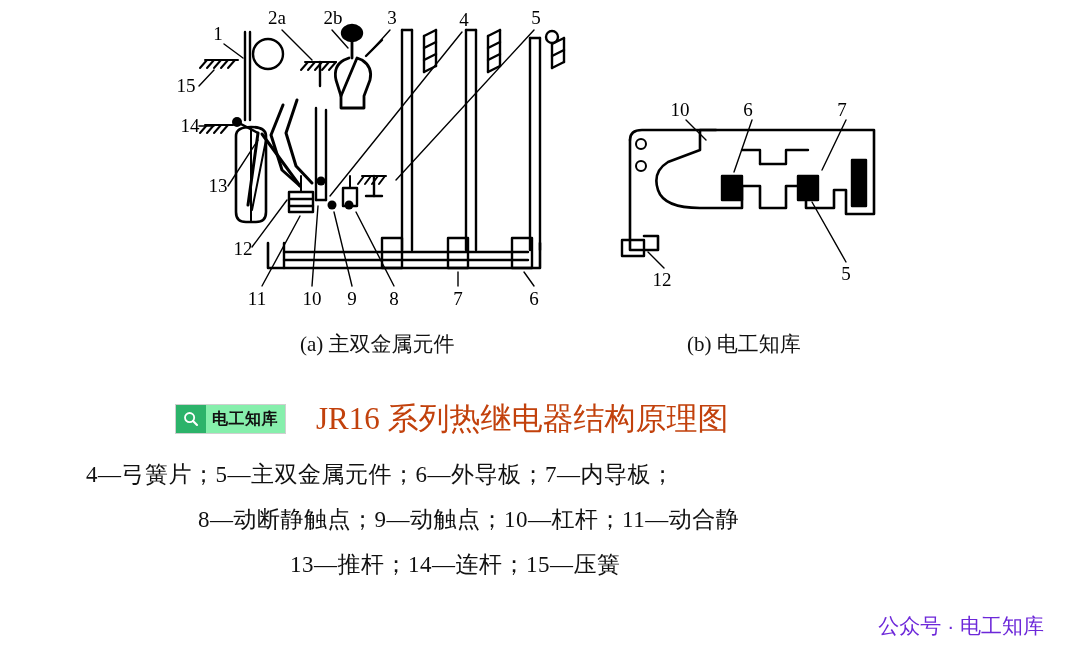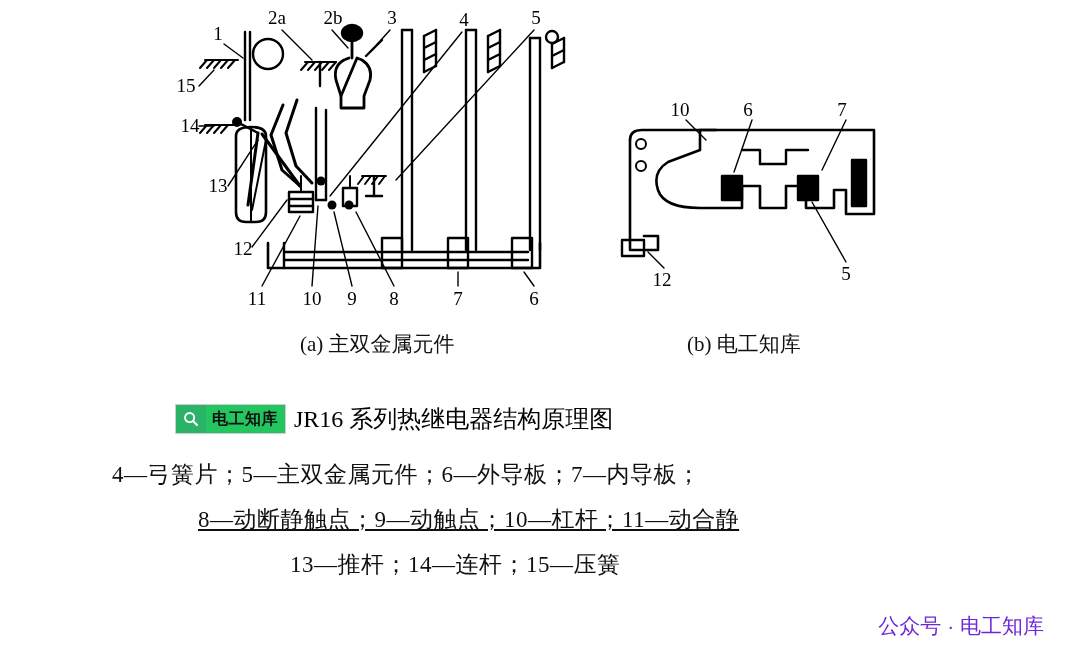--- a/index.html
+++ b/index.html
@@ -50,66 +50,66 @@
     top: 402px;
     display: flex;
     align-items: center;
     height: 34px;
   }
   #brand-badge {
     display: flex;
     align-items: center;
     height: 30px;
     border: 1px solid #cfcfcf;
-    background: #22c55e;
+    background: #86efac;
     box-sizing: border-box;
   }
   #brand-icon {
     width: 30px;
     height: 28px;
     background: #2cb36a;
     display: flex;
     align-items: center;
     justify-content: center;
   }
   #brand-icon svg { display: block; }
   #brand-text {
     padding: 0 7px 0 6px;
     font-family: "Liberation Sans", sans-serif;
     font-size: 16px;
     font-weight: bold;
     color: #111;
     letter-spacing: 0.5px;
   }
   #diagram-title {
-    margin-left: 8px;
-    font-family: "Liberation Serif", serif;
-    font-size: 24px;
-    color: #000000;
+    margin-left: 30px;
+    font-family: "Liberation Serif", serif;
+    font-size: 31px;
+    color: #c2410c;
     white-space: nowrap;
   }
 
   
   #legend {
     position: absolute;
     left: 0;
     top: 452px;
     width: 1080px;
   }
   .legend-line {
     font-family: "Liberation Serif", serif;
     font-size: 23px;
     line-height: 45px;
     color: #111;
     white-space: nowrap;
     letter-spacing: 0.5px;
   }
   .l1 { margin-left: 170px; }
-  .l2 { margin-left: 112px; }
-  .l3 { margin-left: 198px; text-decoration: underline; }
+  .l2 { margin-left: 86px; }
+  .l3 { margin-left: 198px; }
   .l4 { margin-left: 252px; }
   .l5 { margin-left: 290px; }
 
   
   #watermark {
     position: absolute;
     right: 36px;
     bottom: 30px;
     font-family: "Liberation Sans", sans-serif;
     font-size: 21px;

